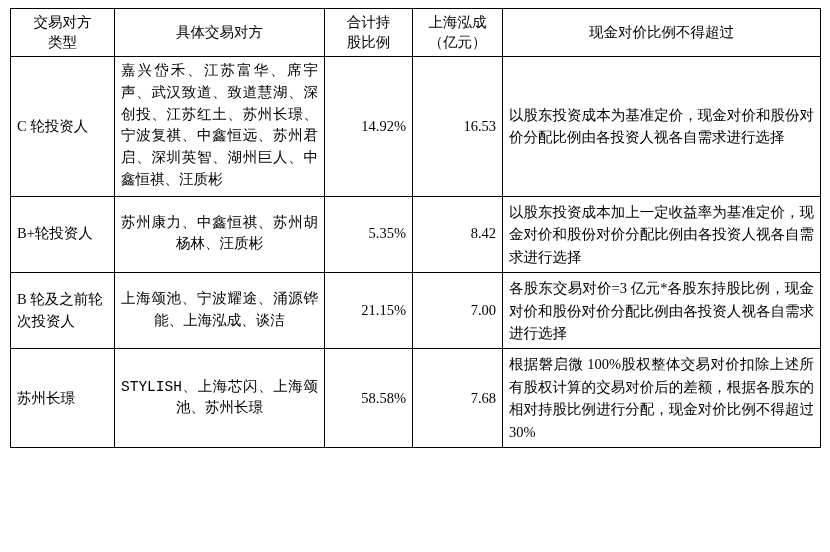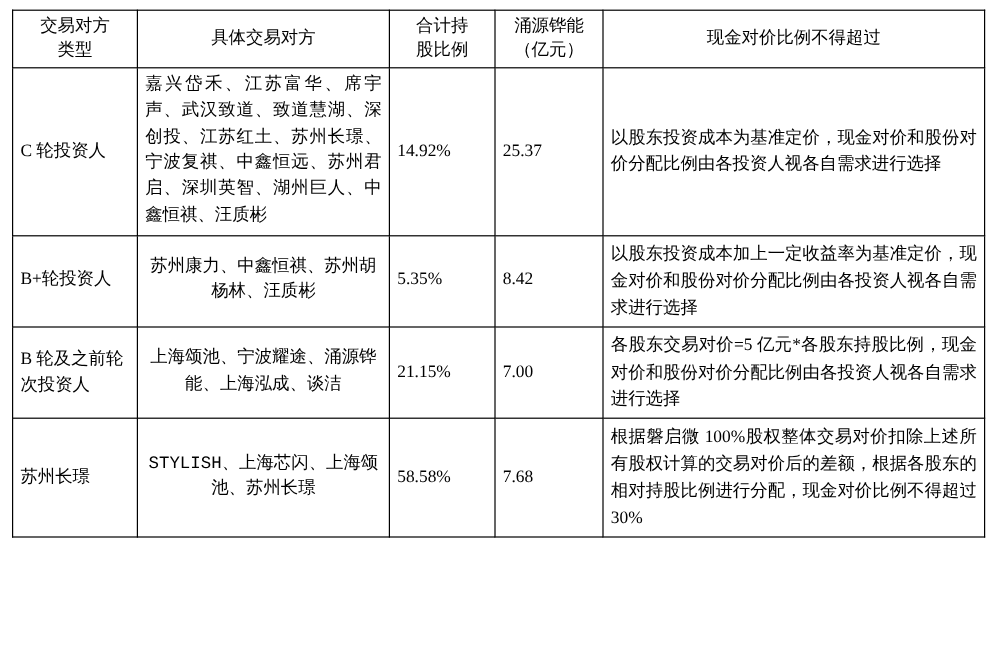--- a/index.html
+++ b/index.html
@@ -49,25 +49,24 @@
     text-align: left;
   }
   .cell-party {
     text-align: justify;
     text-align-last: left;
     padding-left: 10px;
     padding-right: 10px;
     font-family: Liberation Mono, monospace;
   }
   .cell-party.center {
-    text-align: center;
     text-align-last: center;
   }
   .cell-num {
-    text-align: left;
+    text-align: right;
     padding-right: 10px;
   }
   .cell-logic {
     text-align: justify;
     text-align-last: left;
     padding-left: 8px;
     padding-right: 6px;
     line-height: 1.55;
     margin-left: 48px;
   }
@@ -97,48 +96,48 @@
         </th>
         <th>具体交易对方</th>
         <th>
           <div class="head-2line">
             <div>合计持</div>
             <div>股比例</div>
           </div>
         </th>
         <th>
           <div class="head-2line">
-            <div>涌源铧能</div>
+            <div>上海泓成</div>
             <div>（亿元）</div>
           </div>
         </th>
         <th>现金对价比例不得超过</th>
       </tr>
     </thead>
     <tbody>
       <tr>
         <td class="cell-type">C 轮投资人</td>
         <td class="cell-party">嘉兴岱禾、江苏富华、席宇声、武汉致道、致道慧湖、深创投、江苏红土、苏州长璟、宁波复祺、中鑫恒远、苏州君启、深圳英智、湖州巨人、中鑫恒祺、汪质彬</td>
         <td class="cell-num">14.92%</td>
-        <td class="cell-num">25.37</td>
+        <td class="cell-num">16.53</td>
         <td class="cell-logic">以股东投资成本为基准定价，现金对价和股份对价分配比例由各投资人视各自需求进行选择</td>
       </tr>
       <tr>
         <td class="cell-type">B+轮投资人</td>
         <td class="cell-party center">苏州康力、中鑫恒祺、苏州胡杨林、汪质彬</td>
         <td class="cell-num">5.35%</td>
         <td class="cell-num">8.42</td>
         <td class="cell-logic">以股东投资成本加上一定收益率为基准定价，现金对价和股份对价分配比例由各投资人视各自需求进行选择</td>
       </tr>
       <tr>
         <td class="cell-type">B 轮及之前轮次投资人</td>
         <td class="cell-party center">上海颂池、宁波耀途、涌源铧能、上海泓成、谈洁</td>
         <td class="cell-num">21.15%</td>
         <td class="cell-num">7.00</td>
-        <td class="cell-logic">各股东交易对价=5 亿元*各股东持股比例，现金对价和股份对价分配比例由各投资人视各自需求进行选择</td>
+        <td class="cell-logic">各股东交易对价=3 亿元*各股东持股比例，现金对价和股份对价分配比例由各投资人视各自需求进行选择</td>
       </tr>
       <tr>
         <td class="cell-type">苏州长璟</td>
         <td class="cell-party center">STYLISH、上海芯闪、上海颂池、苏州长璟</td>
         <td class="cell-num">58.58%</td>
         <td class="cell-num">7.68</td>
         <td class="cell-logic">根据磐启微 100%股权整体交易对价扣除上述所有股权计算的交易对价后的差额，根据各股东的相对持股比例进行分配，现金对价比例不得超过 30%</td>
       </tr>
     </tbody>
   </table>

